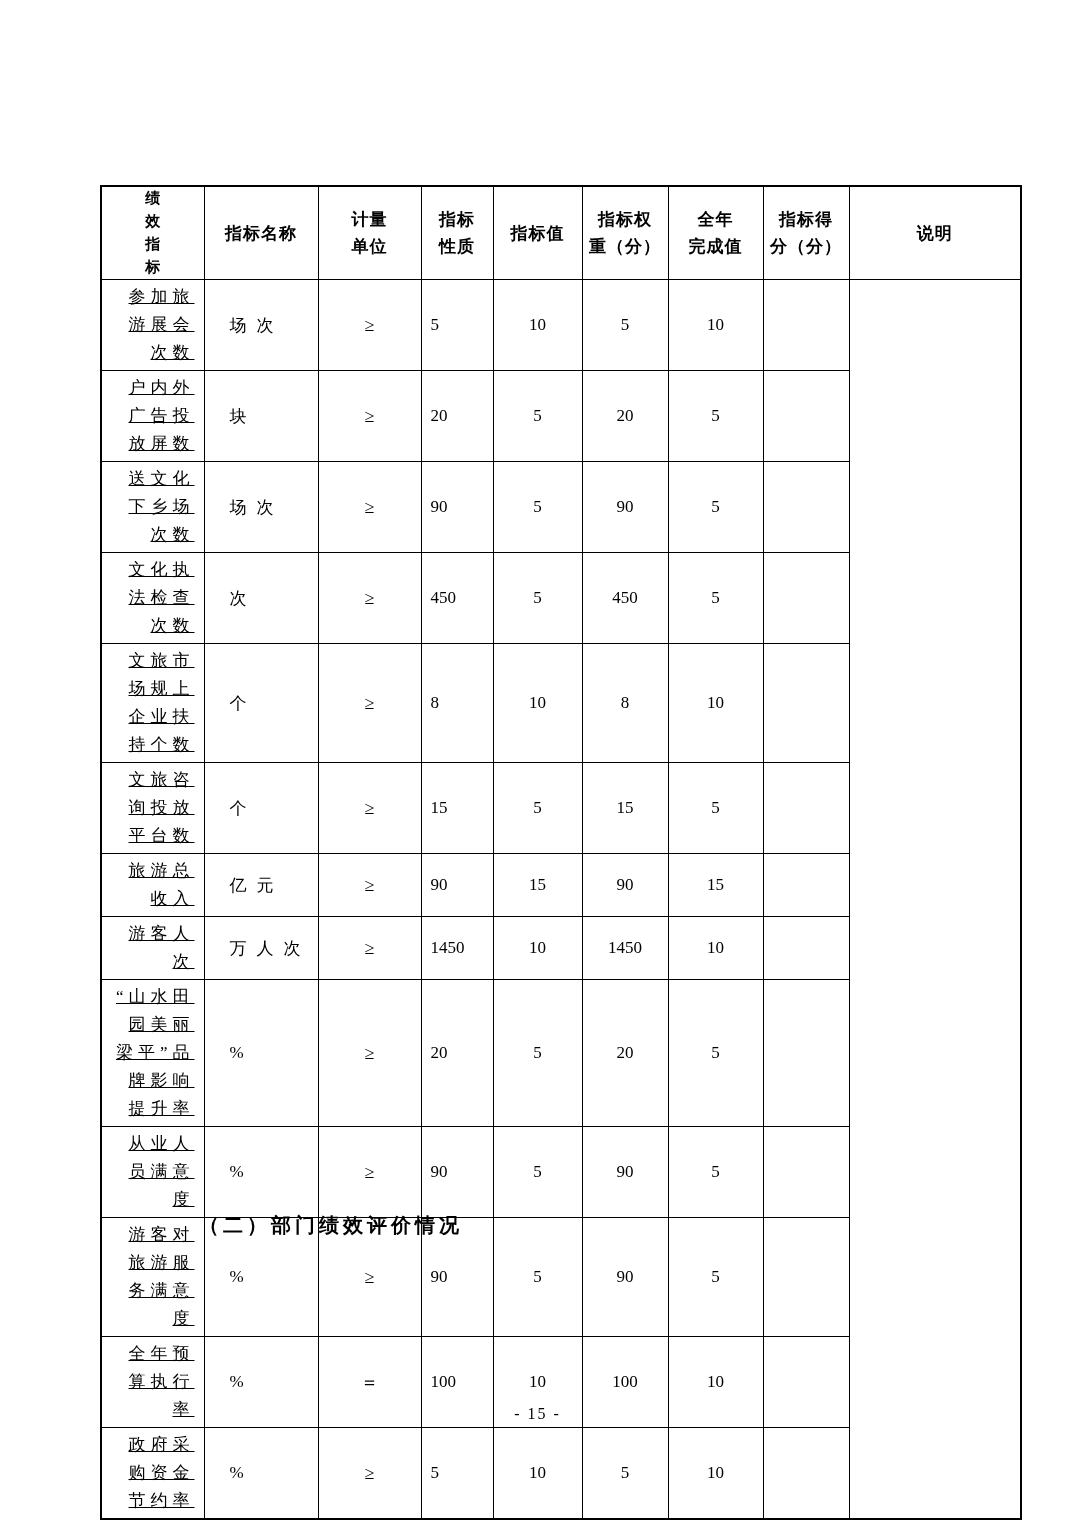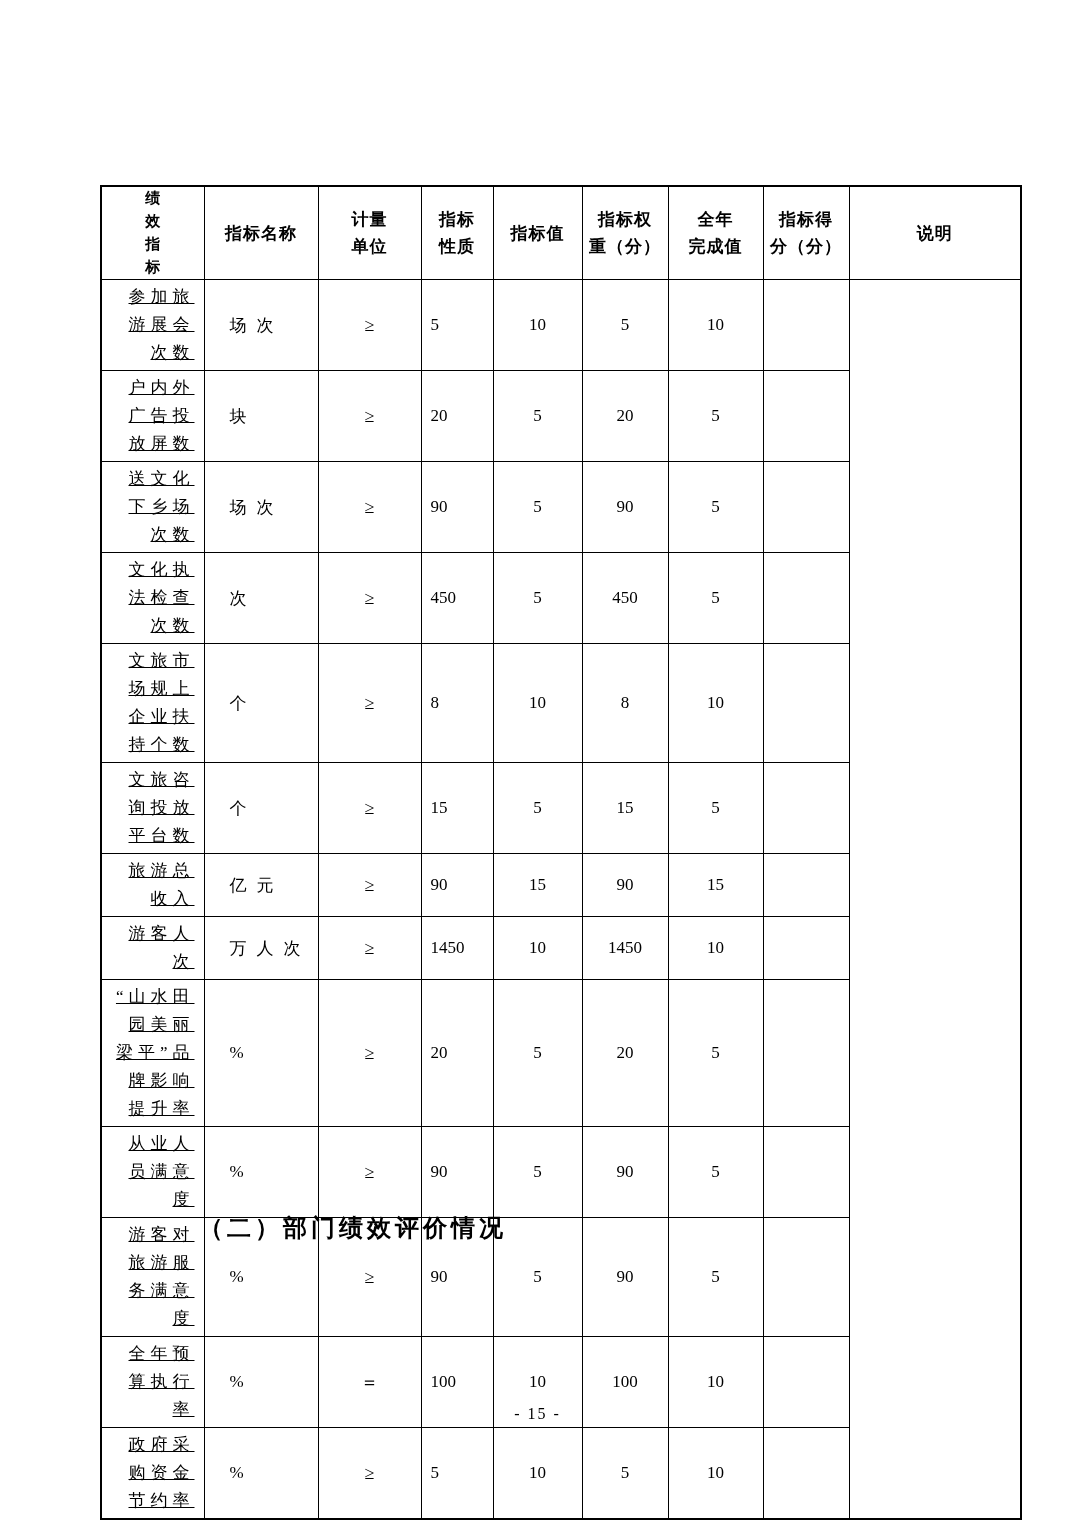--- a/index.html
+++ b/index.html
@@ -64,21 +64,21 @@
     letter-spacing: 10px;
   }
   td.cell-center { text-align: center; }
   td.cell-nature { font-size: 18px; }
   td.cell-target { text-align: left; padding-left: 9px; }
   td.cell-note { }
   .section-heading {
     position: absolute;
     left: 199px;
     top: 1212px;
-    font-size: 24px;
+    font-size: 20px;
     font-weight: bold;
     letter-spacing: 4px;
     white-space: nowrap;
   }
   .body-paragraph {
     position: absolute;
     left: 190px;
     top: 1276px;
     font-size: 25px;
     letter-spacing: 3px;

